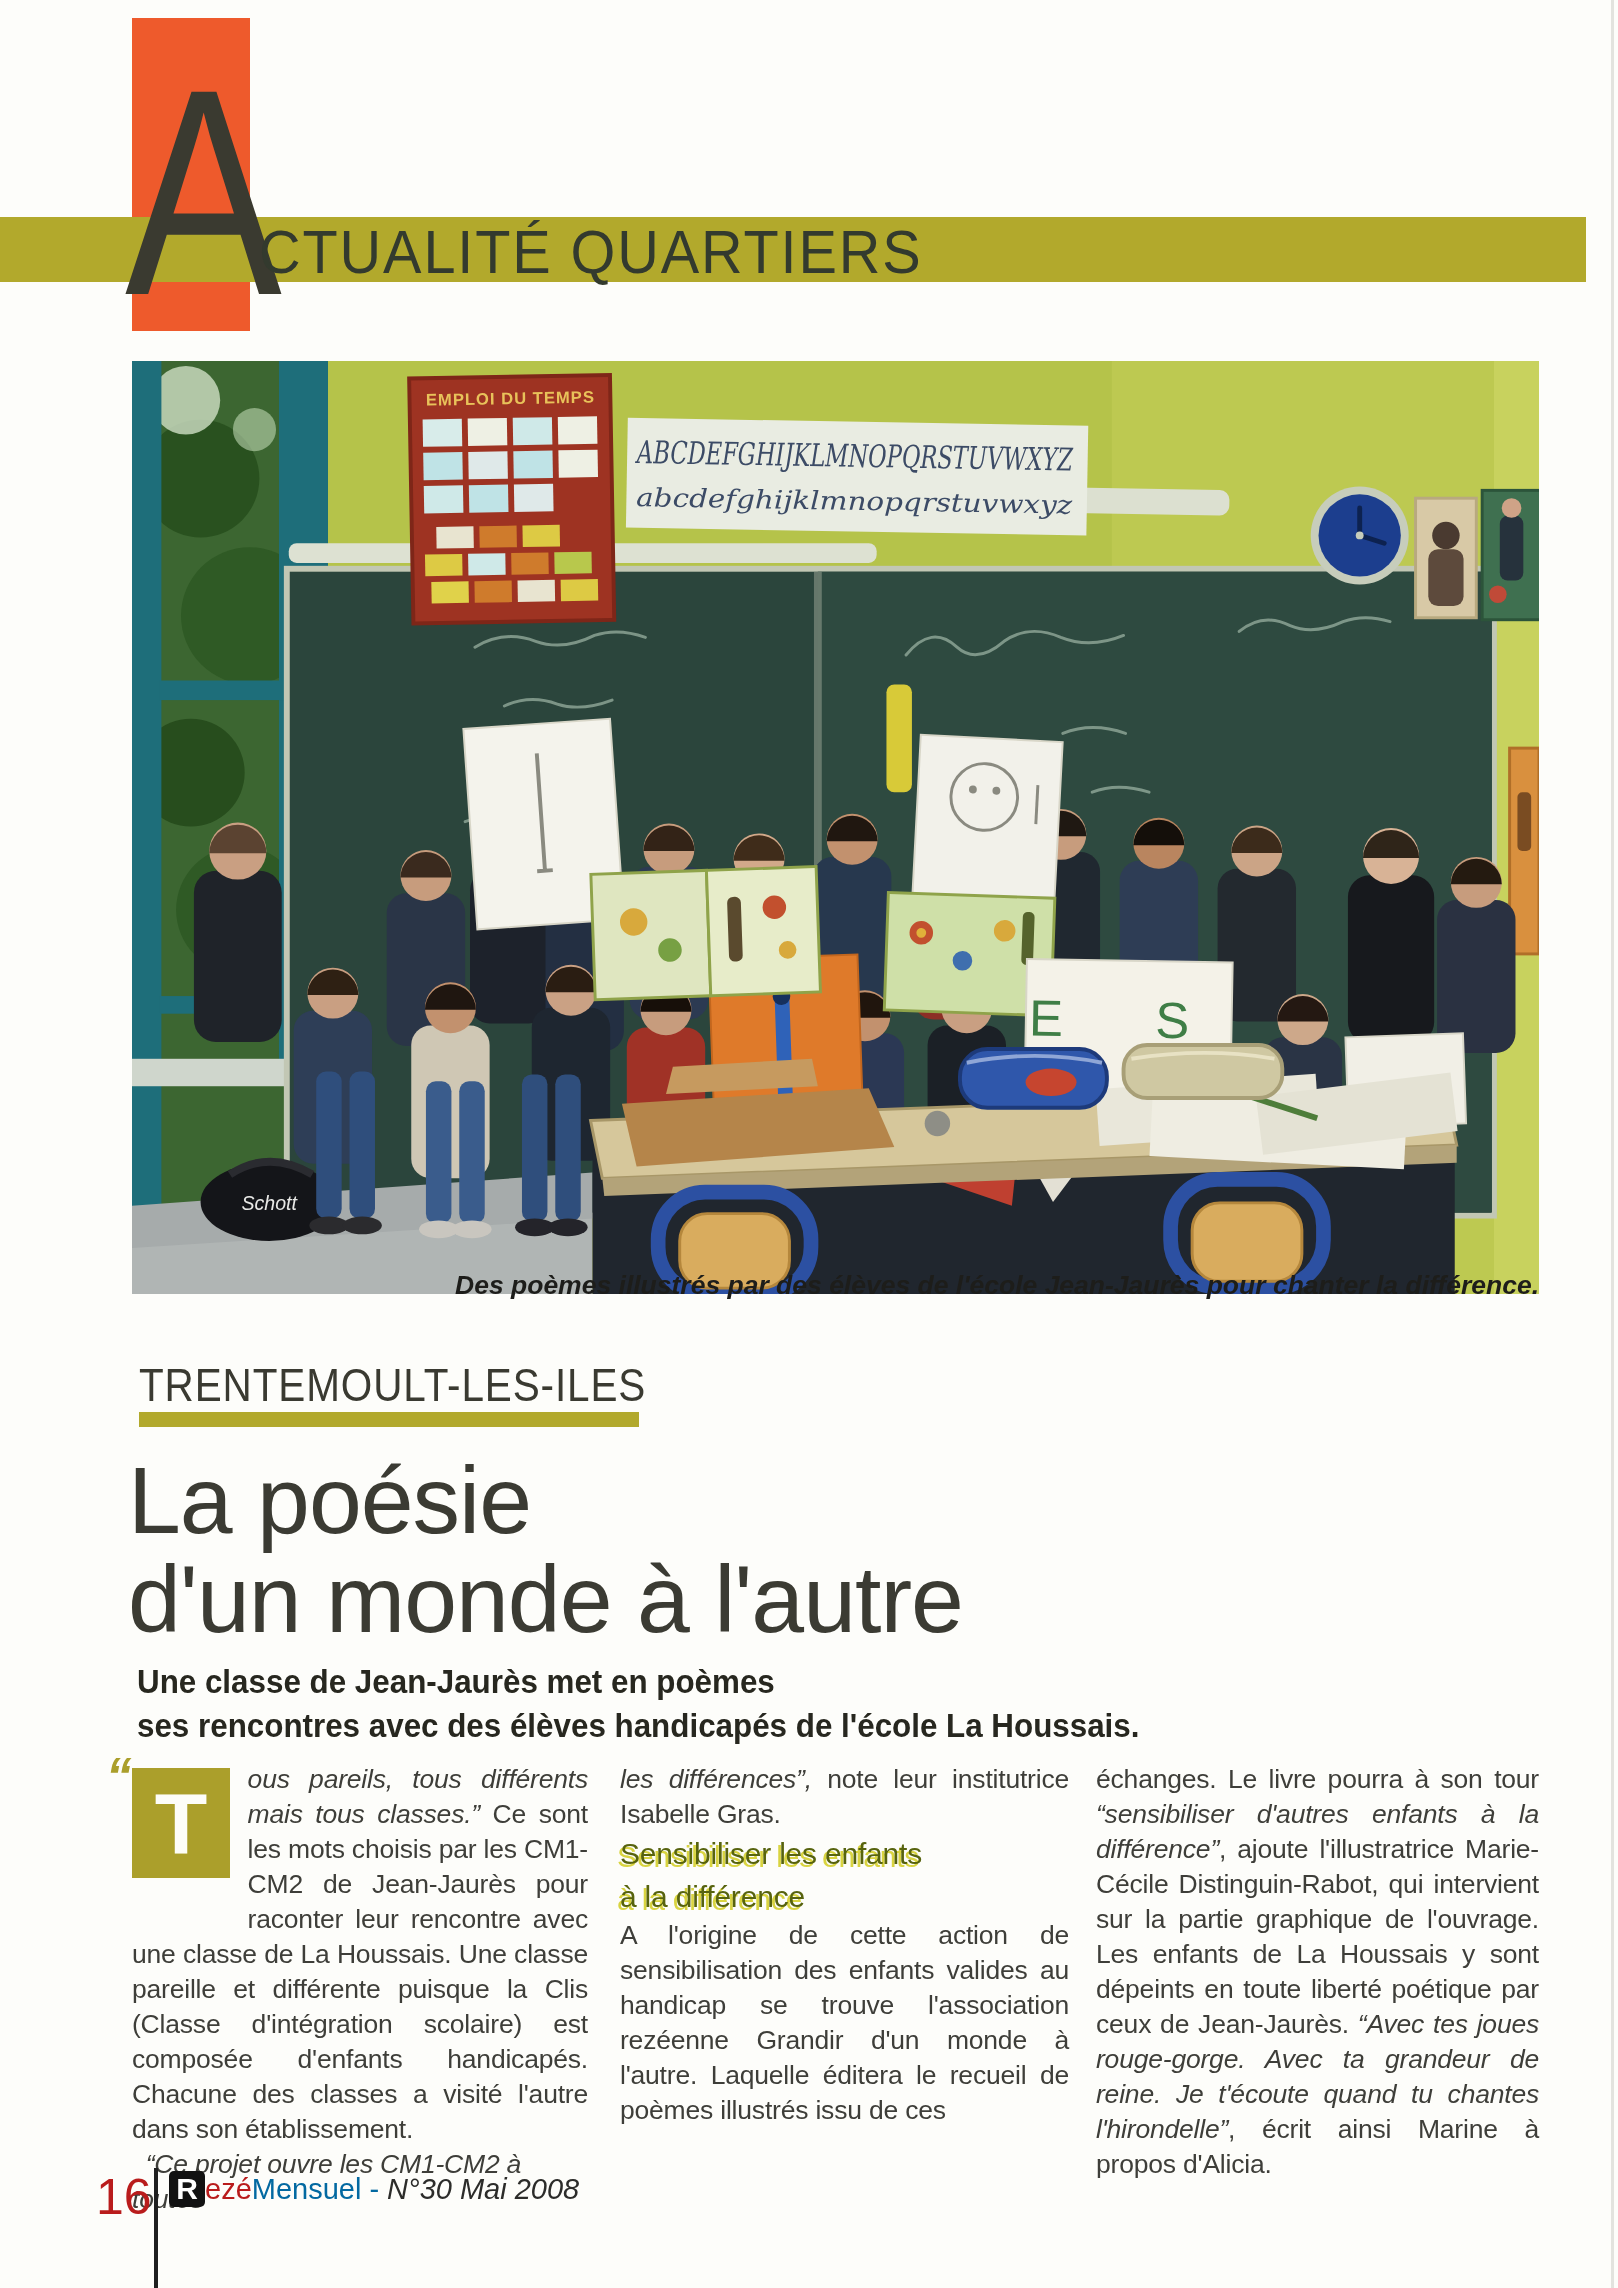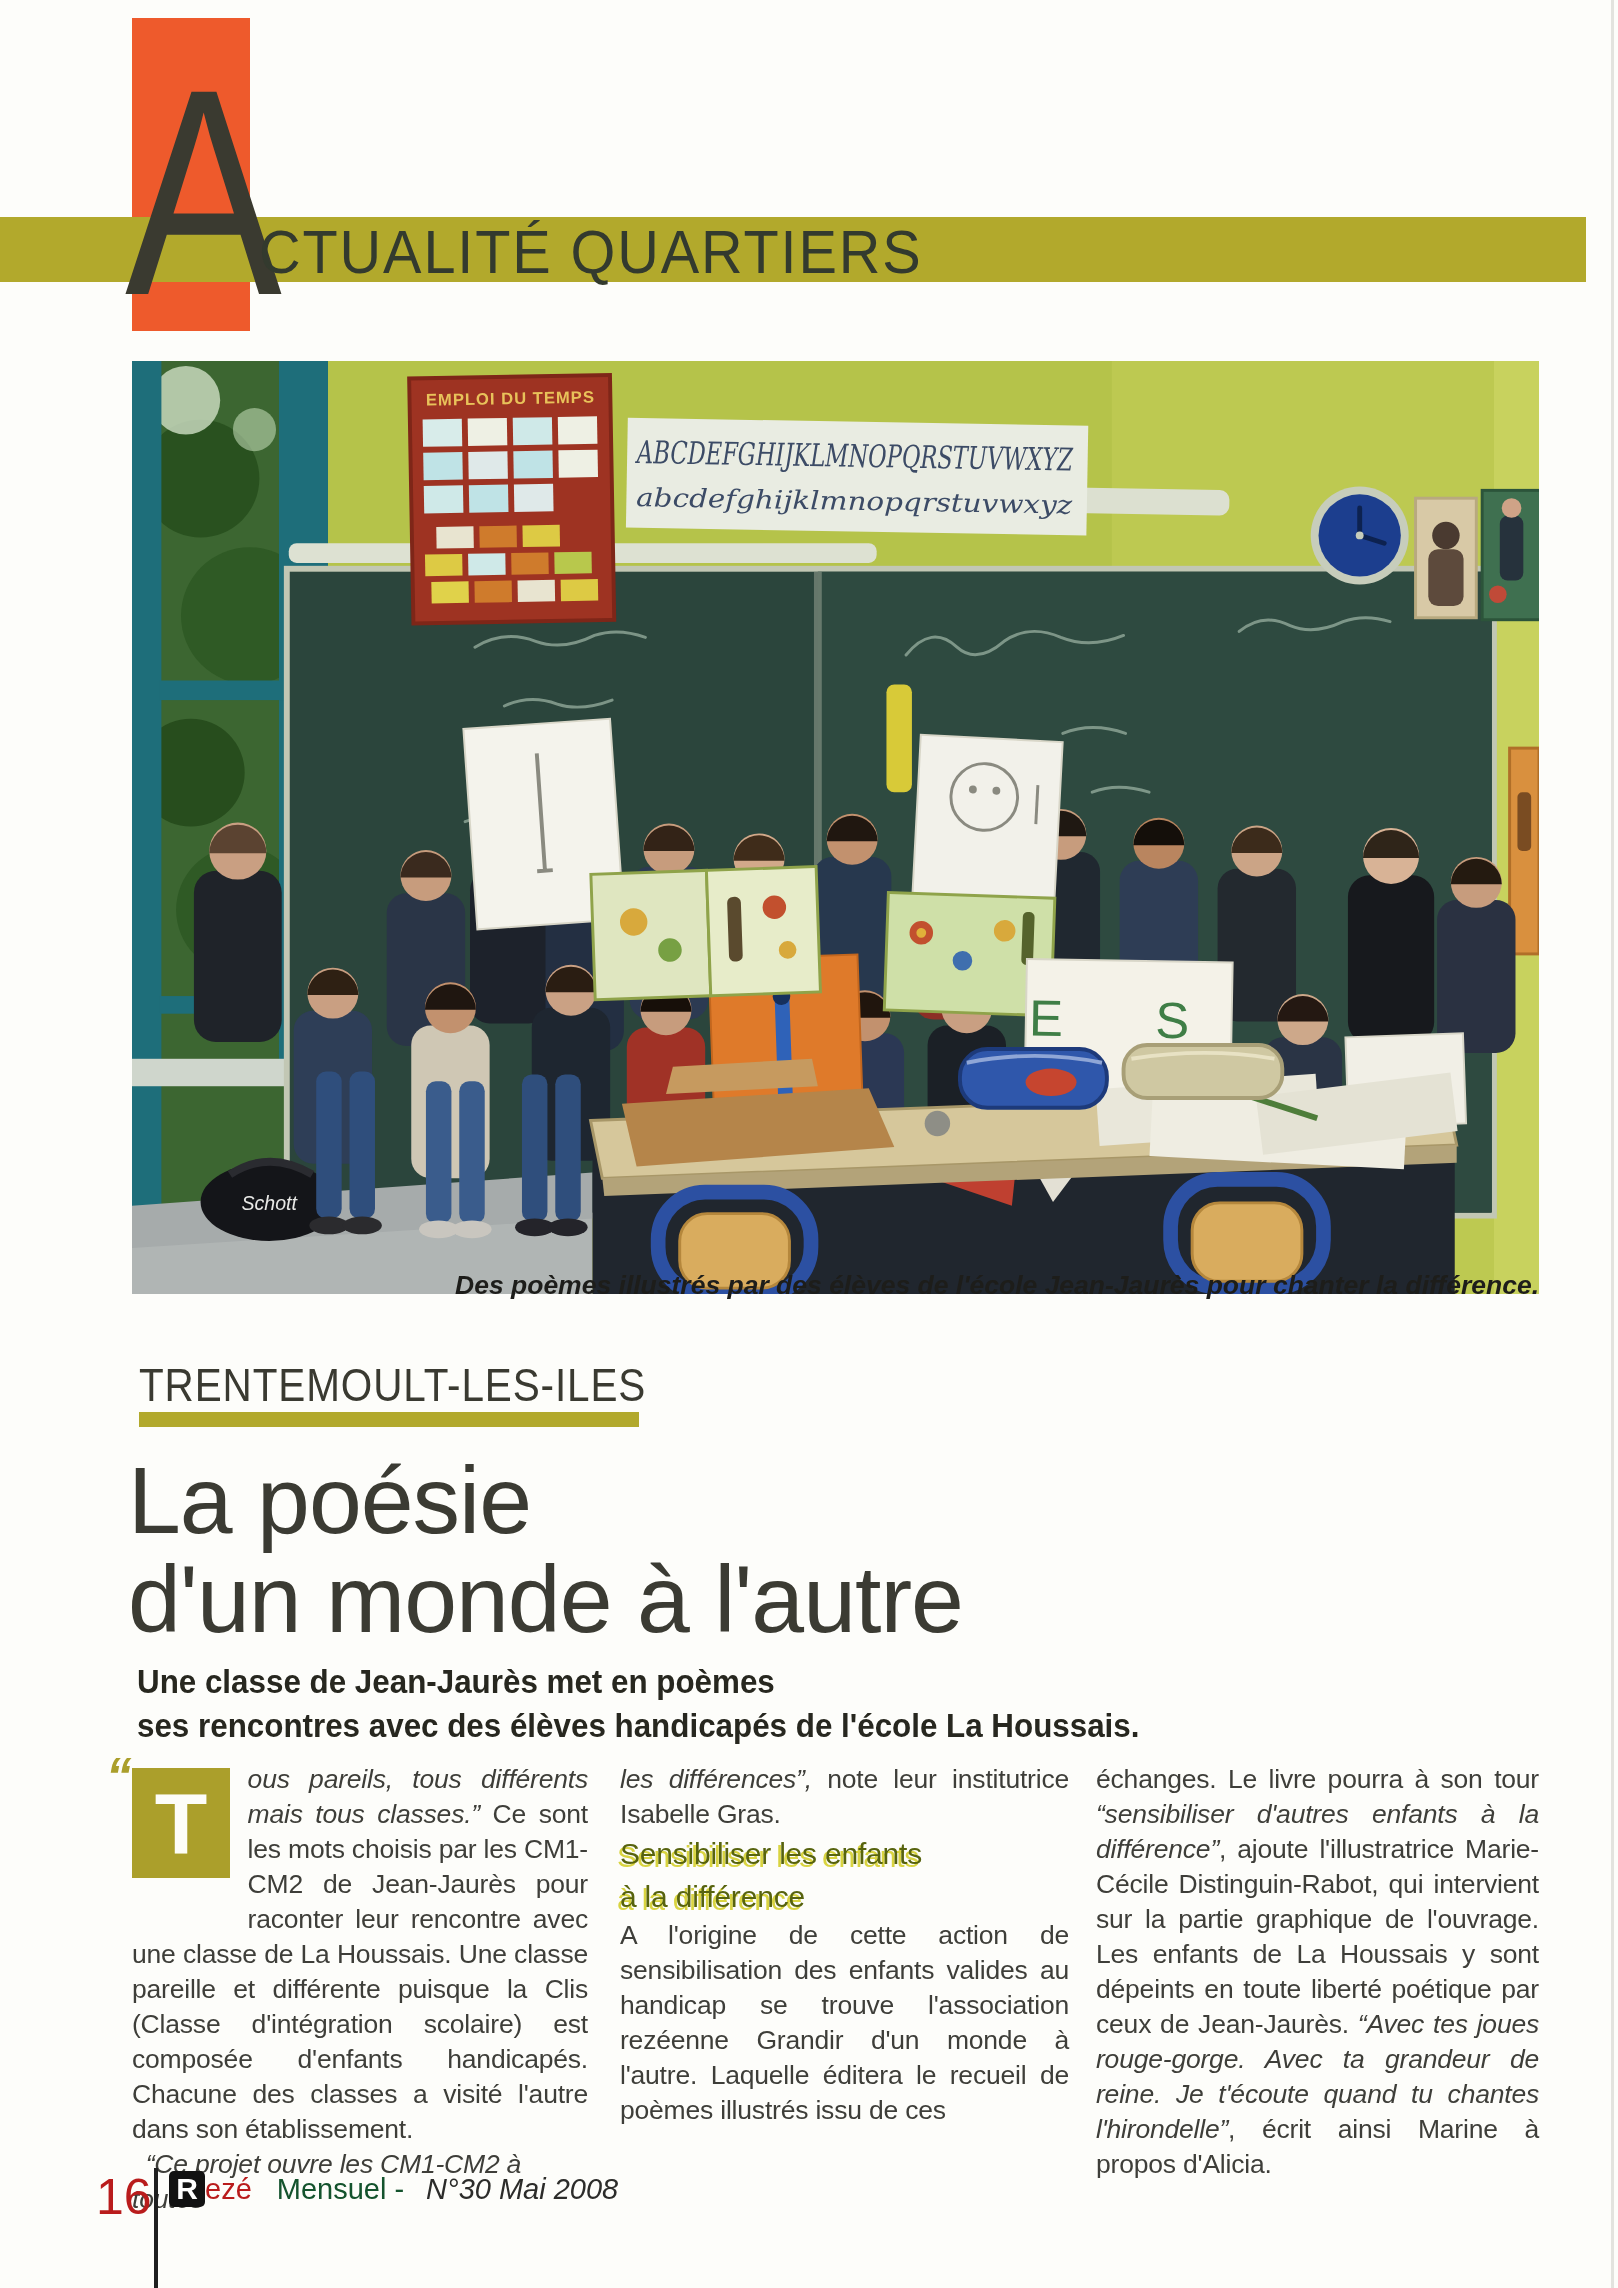--- a/index.html
+++ b/index.html
@@ -64,22 +64,22 @@
   .after-subhead{margin-top:17.6px;}
   em{font-style:italic;}
   
   .page-num{position:absolute;left:96px;top:2168px;width:51px;text-align:right;
             font-size:50px;color:#b91c1c;}
   .footer-rule{position:absolute;left:154px;top:2168px;width:3.9px;height:121px;background:#1f1f1f;}
   .mag-row{position:absolute;left:169px;top:2171px;display:flex;align-items:center;font-size:29px;color:#222;}
   .logo-r{width:36px;height:36px;background:#121212;color:#fff;font-weight:bold;
           display:flex;align-items:center;justify-content:center;border-radius:4.9px;font-size:30px;}
   .logo-rest{font-weight:normal;color:#b91c1c;}
-  .mag-label{margin-left:25px;color:#14532d;}
-  .issue{font-style:italic;margin-left:22px;color:#2c2c2a;}
+  .mag-label{margin-left:0;color:#0369a1;}
+  .issue{font-style:italic;margin-left:8px;color:#2c2c2a;}
   .page-edge{position:absolute;right:3.9px;top:0;width:2.9px;height:100%;background:#e3e3de;}
 </style>
 </head>
 <body>
 
 <div class="page">
 
   <div class="orange-block"></div>
   <div class="banner"></div>
   <div class="letter-A">A</div>

